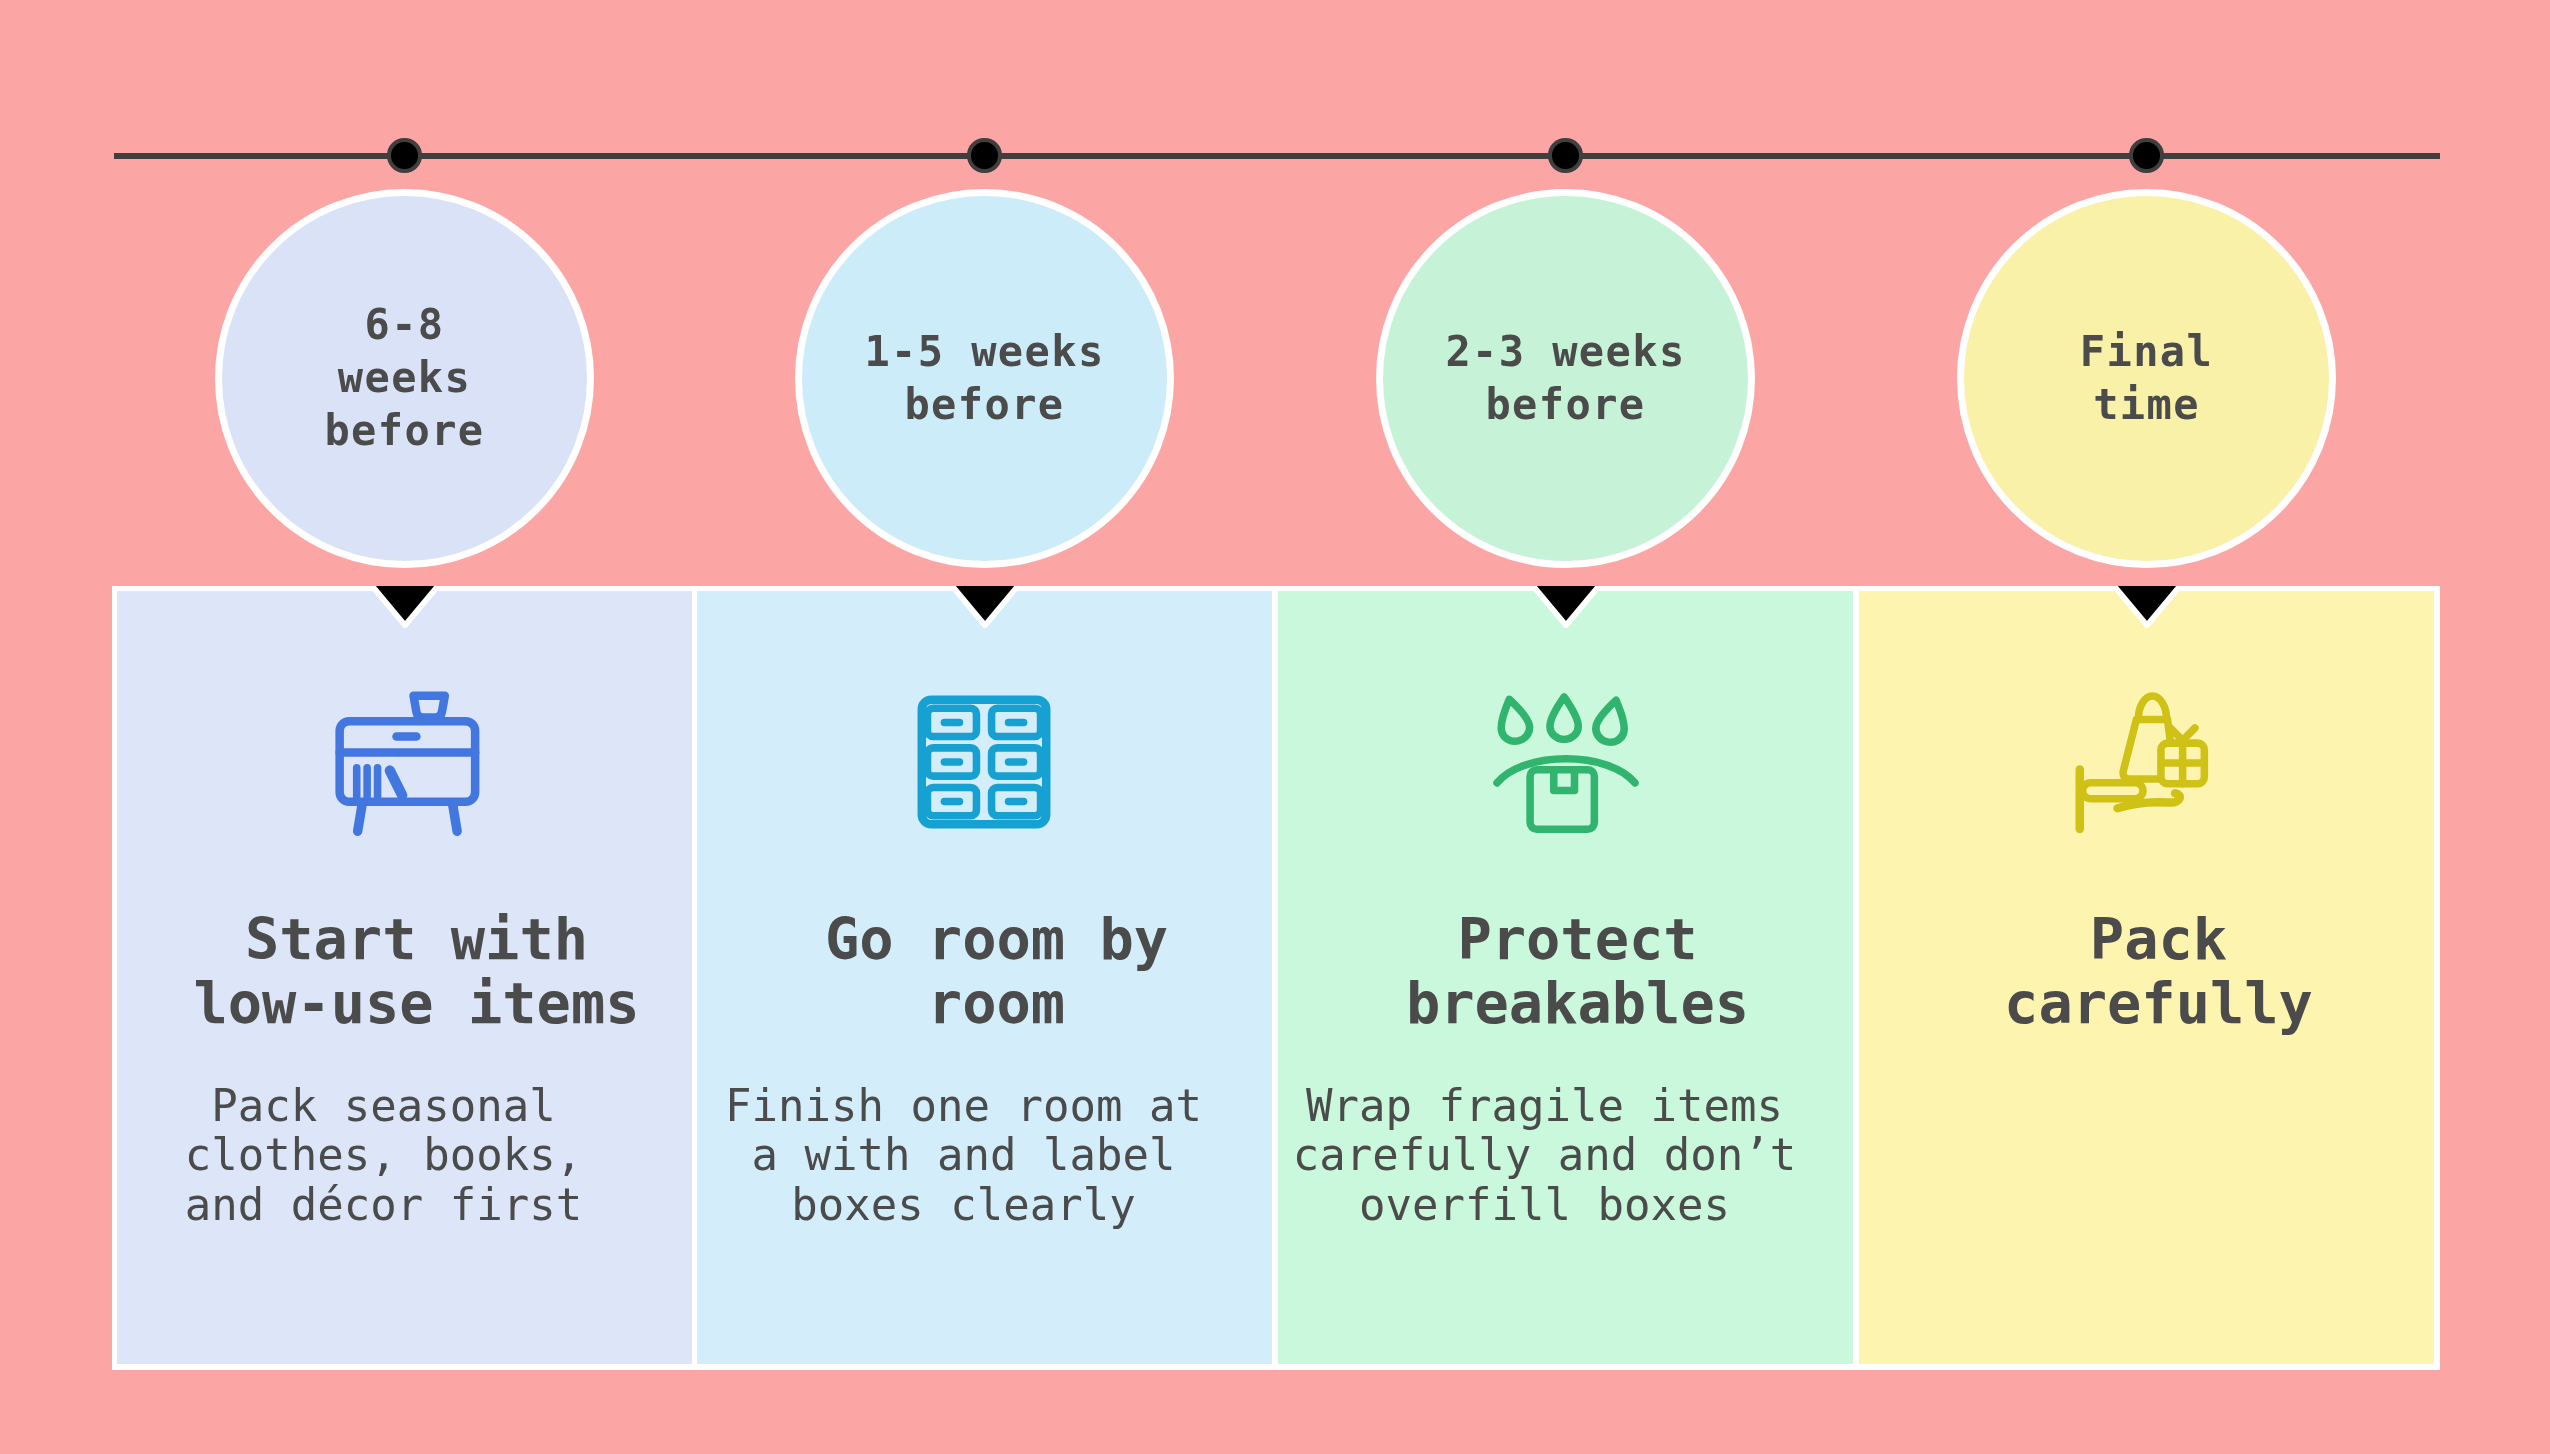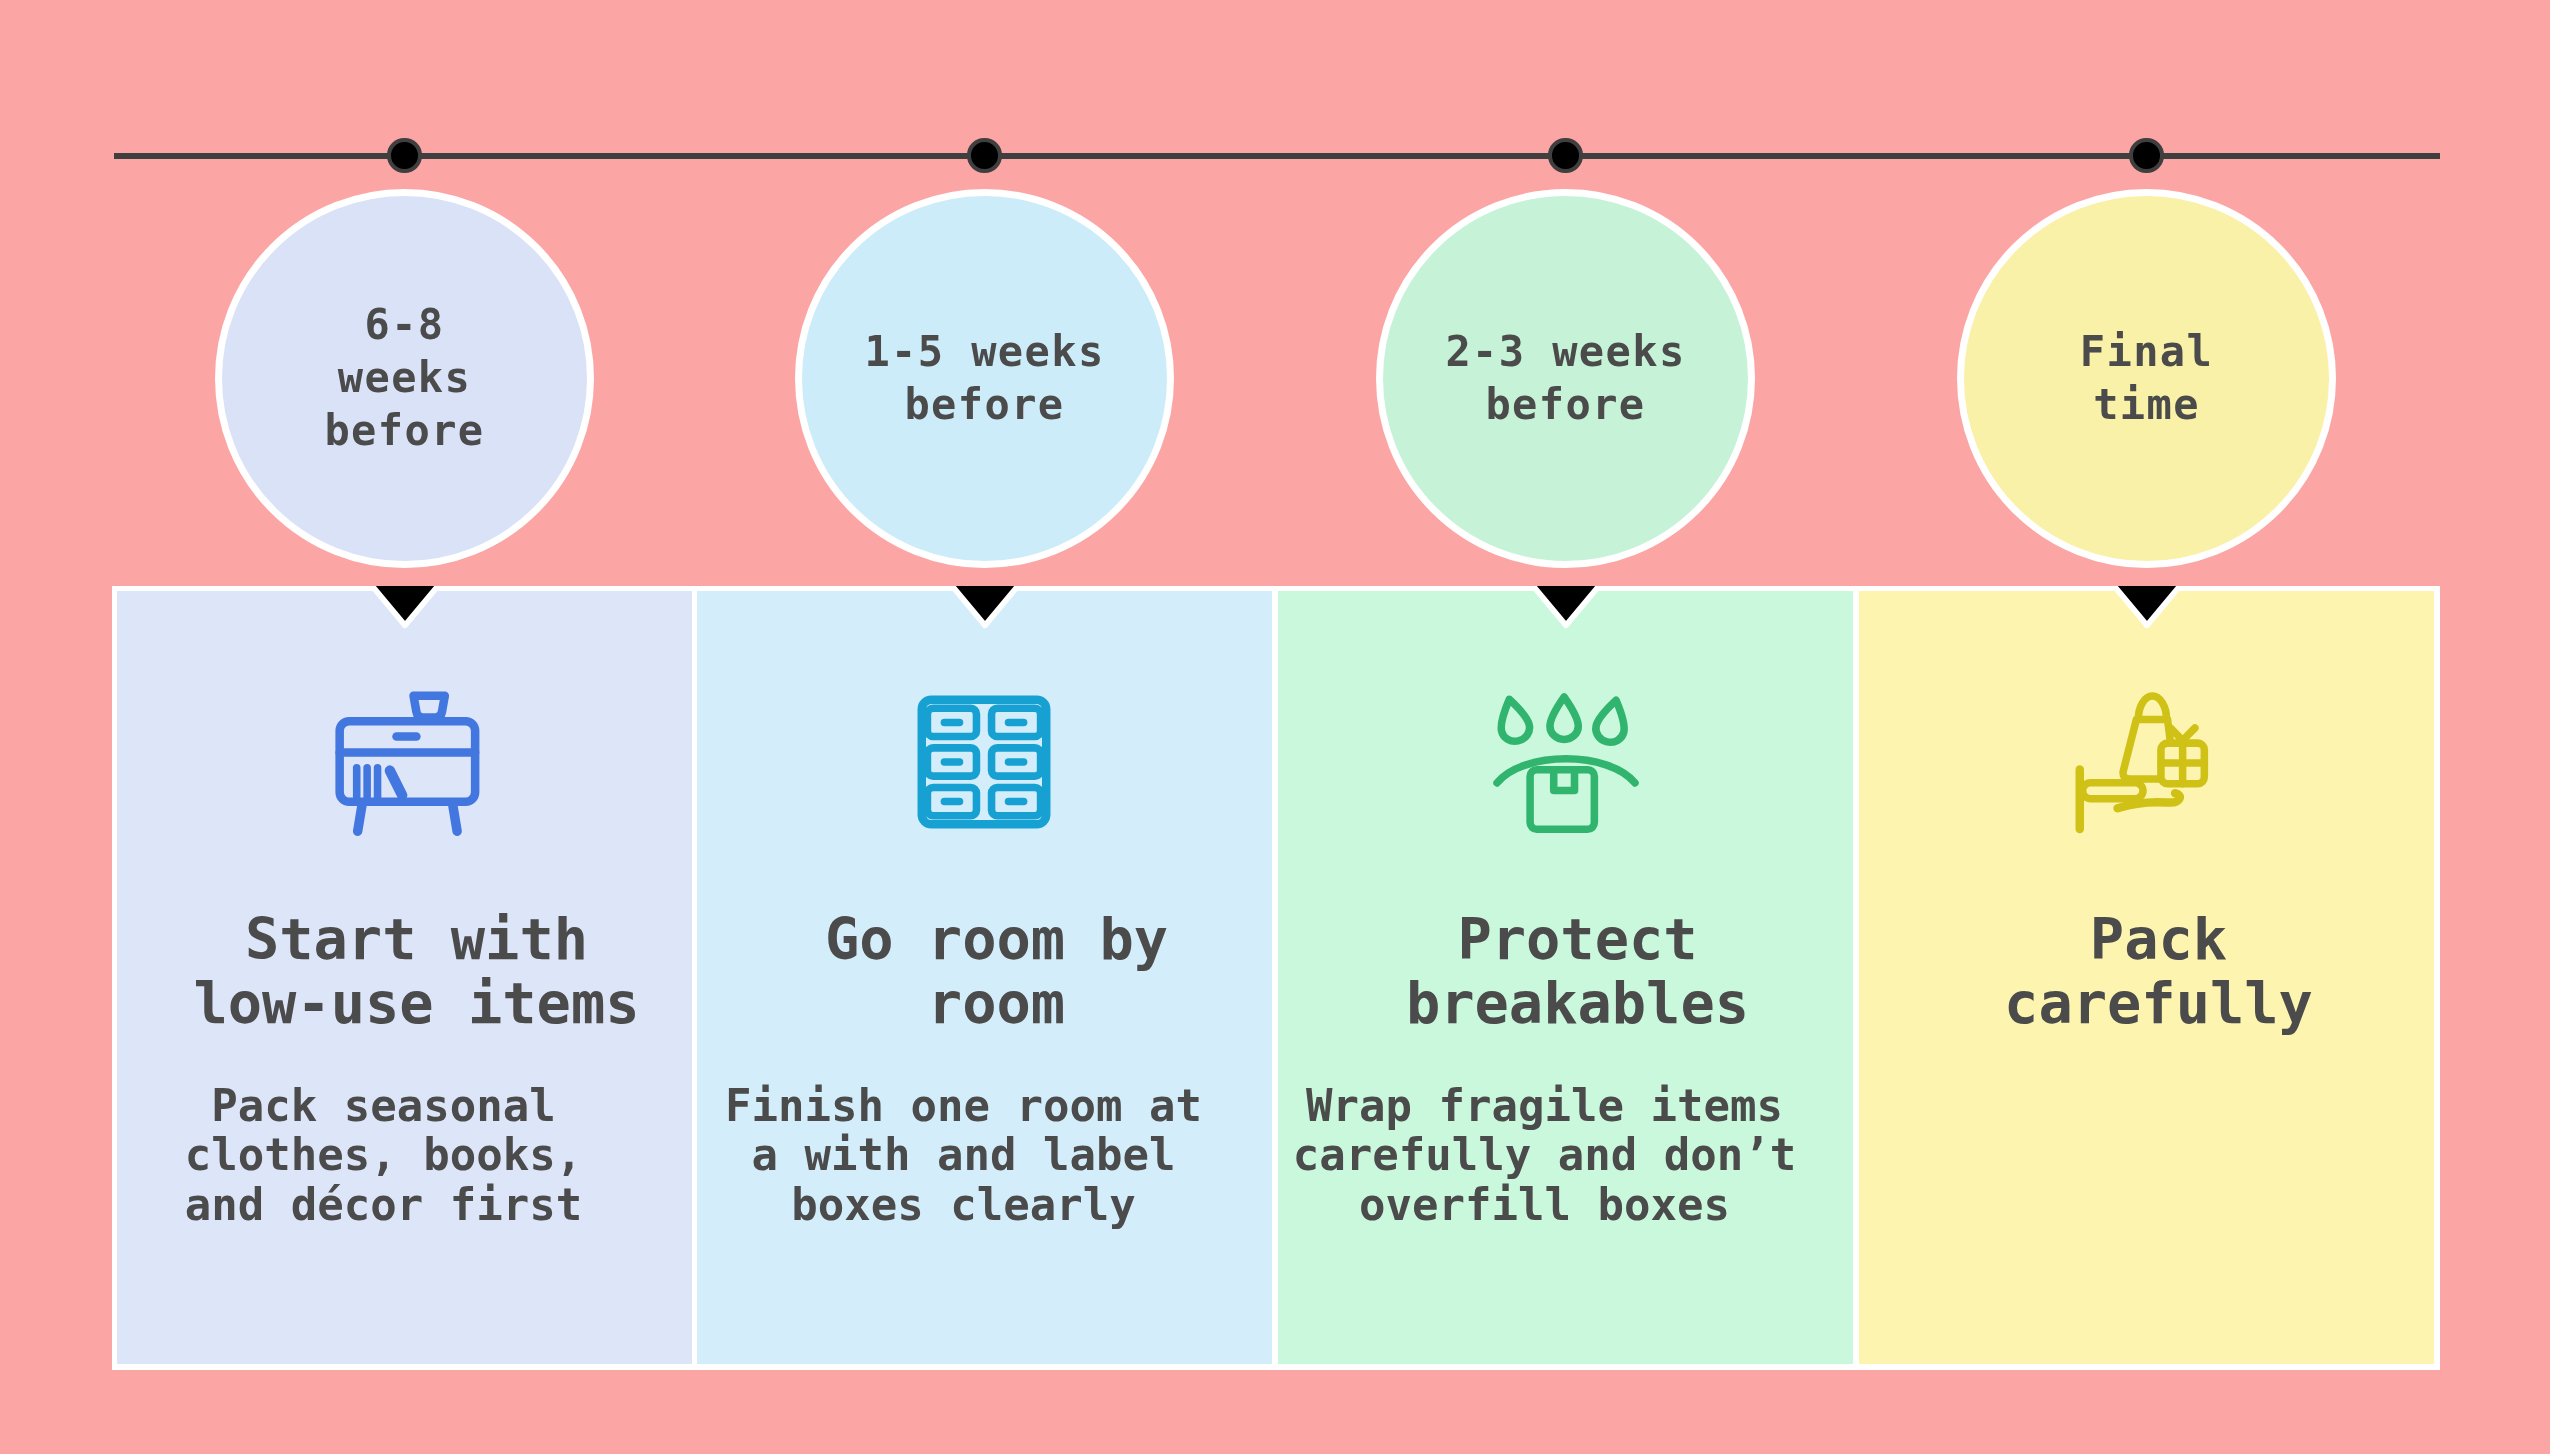--- a/index.html
+++ b/index.html
@@ -101,21 +101,21 @@
     white-space: pre-line;
     margin-left: 12px;
   }
   .panel-desc {
     position: absolute;
     left: 0; top: 1081px;
     width: 533px;
     text-align: center;
     font-size: 44px;
     line-height: 1.12;
-    font-weight: 700;
+    font-weight: 400;
     color: #4b4b4b;
     white-space: pre-line;
   }
 </style>
 </head>
 <body>
 
 <div class="stage-canvas">
 
   <div class="axis"></div>

